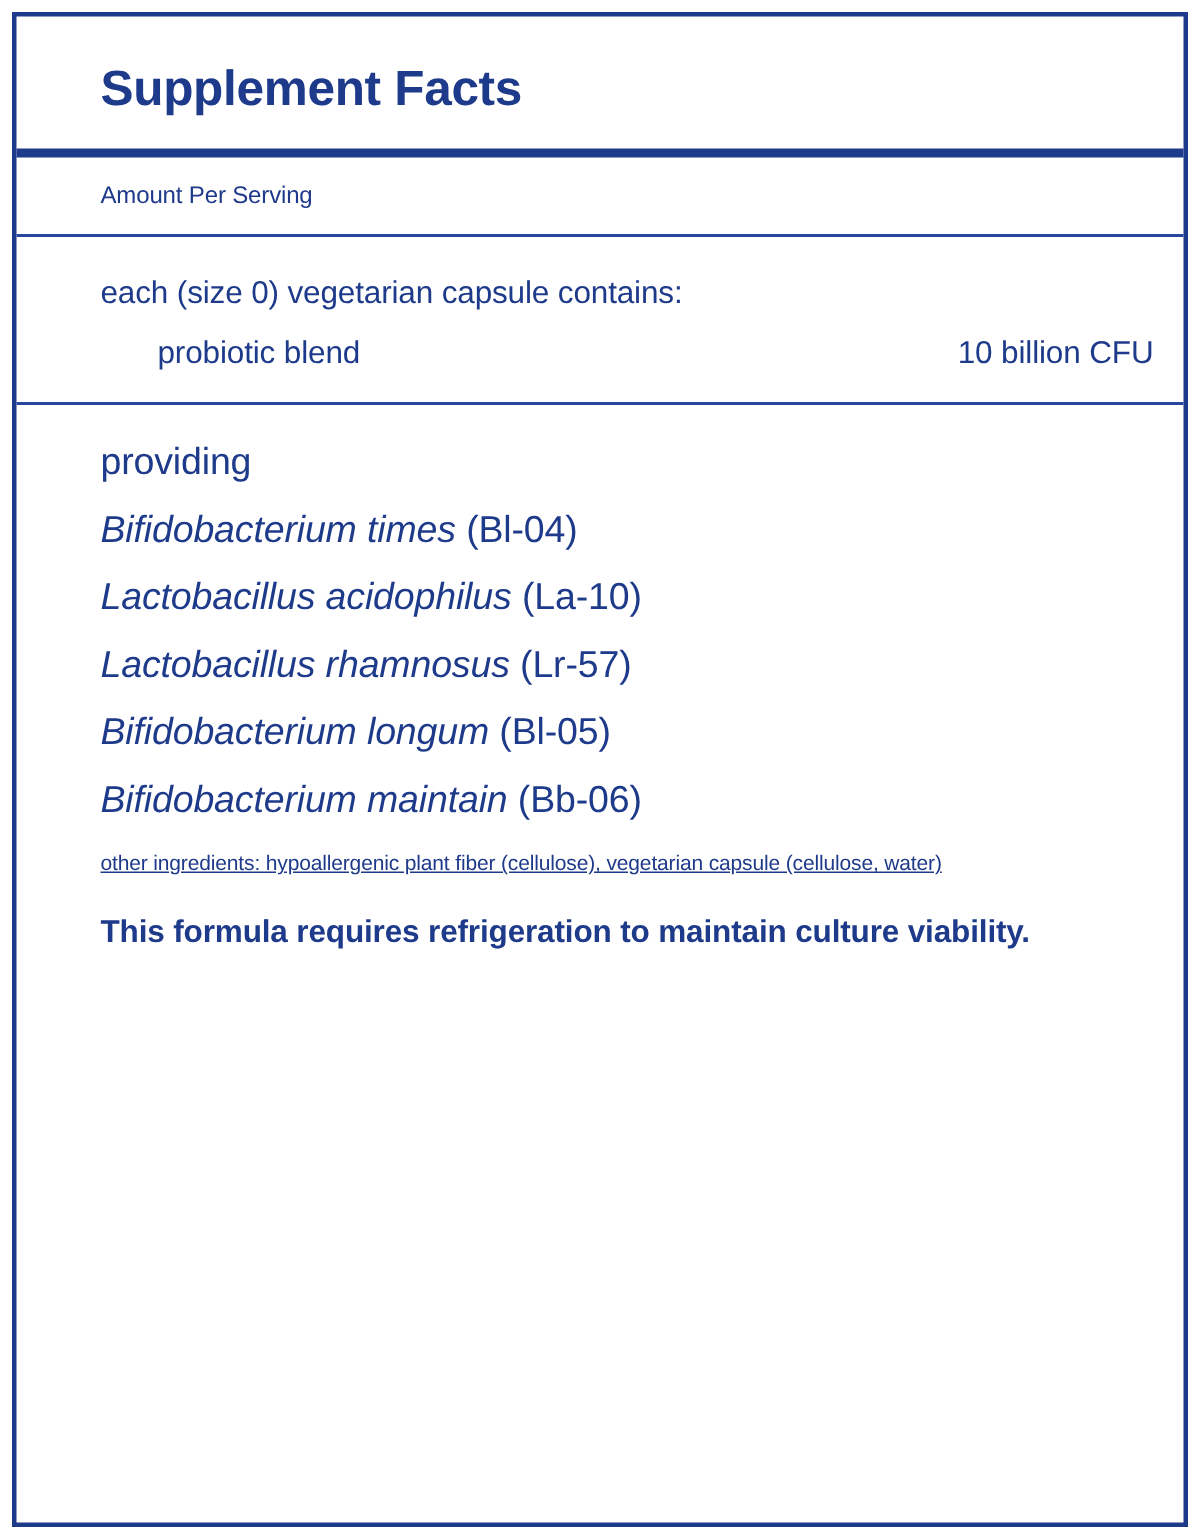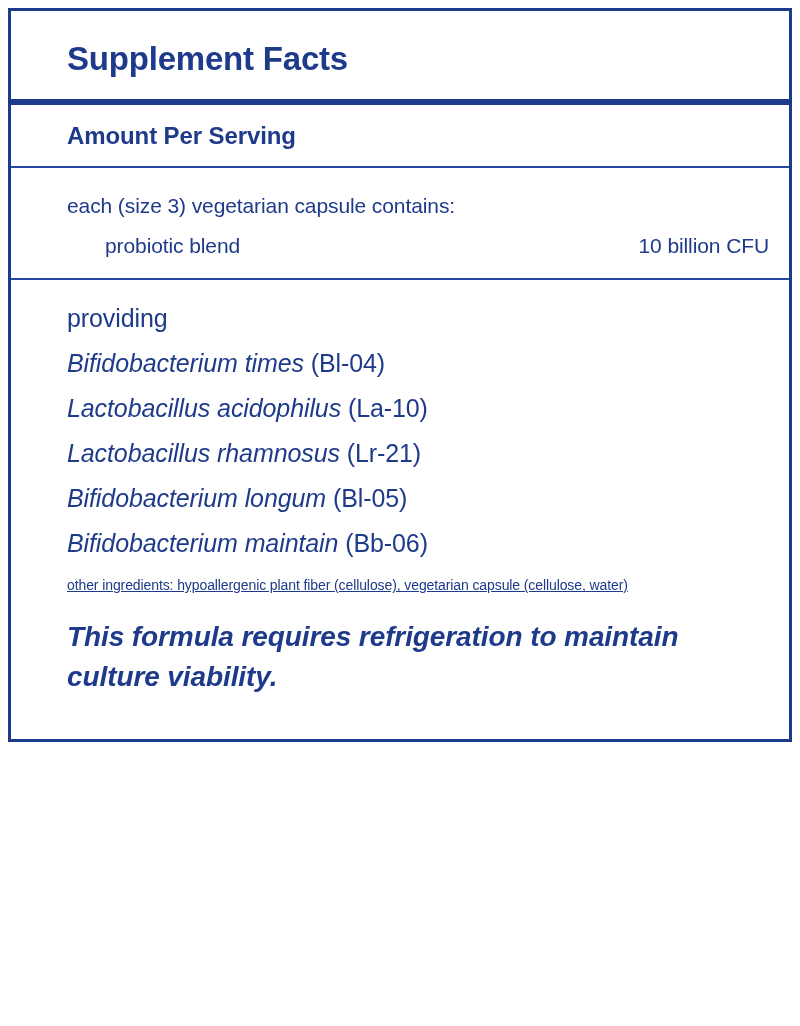--- a/index.html
+++ b/index.html
@@ -12,21 +12,21 @@
     height: 1026px;
     font-family: "Liberation Sans", sans-serif;
     -webkit-font-smoothing: antialiased;
   }
 
   .panel {
     position: absolute;
     left: 8px;
     top: 8px;
     width: 784px;
-    height: 734px;
+    height: 1010px;
     box-sizing: border-box;
     border: 3px solid #1e3a8a;
     background: #ffffff;
     color: #1e3a8a;
     display: flex;
     flex-direction: column;
   }
 
   
   .title-section {
@@ -49,22 +49,22 @@
     height: 2px;
     background: #2747a0;
     width: 100%;
   }
 
   
   .amount-section {
     padding: 17px 0 16px 56px;
   }
   .amount-label {
-    font-size: 24px;
-    font-weight: bold;
+    font-size: 16px;
+    font-weight: normal;
     letter-spacing: -0.1px;
   }
 
   
   .serving-section {
     padding: 18px 20px 14px 56px;
   }
   .line {
     font-size: 21px;
     line-height: 1.0;
@@ -103,23 +103,22 @@
   }
   .other-ingredients {
     font-size: 14px;
     line-height: 1.42;
     padding: 10px 0 4px 0;
     letter-spacing: -0.1px;
     max-width: 690px;
     text-decoration: underline;
   }
   .warning {
-    font-size: 28px;
+    font-size: 21px;
     font-weight: bold;
-    font-style: italic;
     line-height: 1.42;
     padding: 17px 0 6px 0;
     letter-spacing: -0.1px;
     max-width: 690px;
   }
   .directions {
     font-size: 21px;
     line-height: 1.3;
     padding: 19px 0 0 0;
     letter-spacing: -0.1px;
@@ -136,21 +135,21 @@
 
   <div class="rule-thick"></div>
 
   <div class="amount-section">
     <div class="amount-label">Amount Per Serving</div>
   </div>
 
   <div class="rule-thin"></div>
 
   <div class="serving-section">
-    <div class="line">each (size 3) vegetarian capsule contains:</div>
+    <div class="line">each (size 0) vegetarian capsule contains:</div>
     <div class="blend-row">
       <span class="blend-name">probiotic blend</span>
       <span class="blend-amount">10 billion CFU</span>
     </div>
   </div>
 
   <div class="rule-thin"></div>
 
   <div class="details-section">
 
@@ -161,21 +160,21 @@
       <span class="code"> (Bl-04)</span>
     </div>
 
     <div class="detail-line strain">
       <span>Lactobacillus acidophilus</span>
       <span class="code"> (La-10)</span>
     </div>
 
     <div class="detail-line strain">
       <span>Lactobacillus rhamnosus</span>
-      <span class="code"> (Lr-21)</span>
+      <span class="code"> (Lr-57)</span>
     </div>
 
     <div class="detail-line strain">
       <span>Bifidobacterium longum</span>
       <span class="code"> (Bl-05)</span>
     </div>
 
     <div class="detail-line strain">
       <span>Bifidobacterium maintain</span>
       <span class="code"> (Bb-06)</span>

